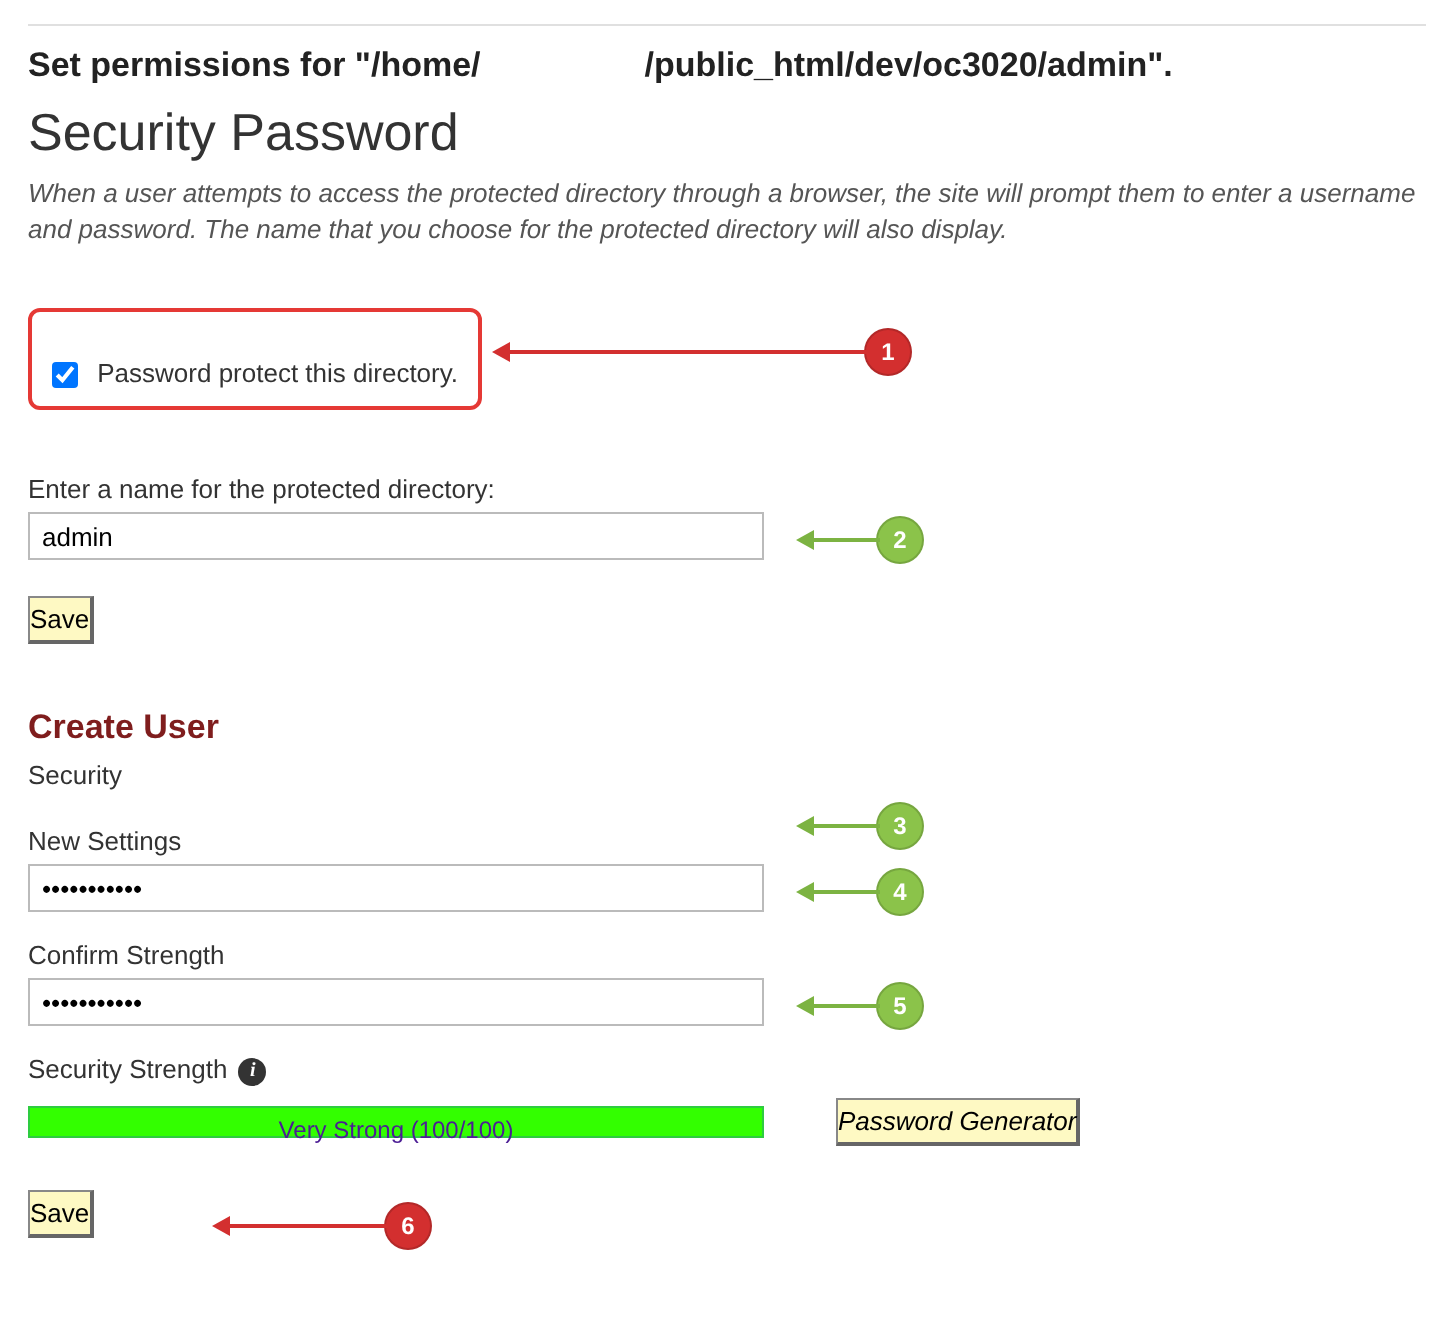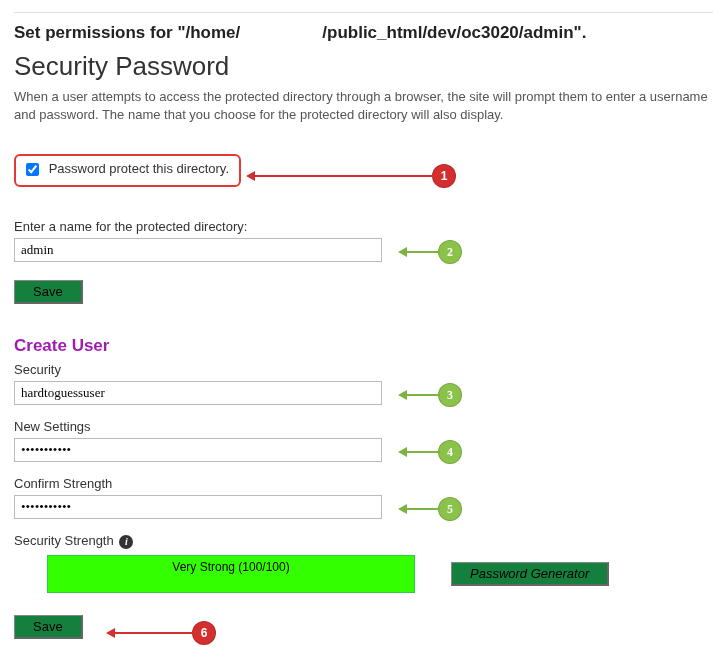--- a/index.html
+++ b/index.html
@@ -22,30 +22,31 @@
     margin: 0 0 8px 0;
     color: #222;
   }
   h1.section-title {
     font-size: 26px;
     font-weight: normal;
     margin: 4px 0 6px 0;
     color: #333;
   }
   p.desc {
+    font-style: italic;
     color: #555;
     font-size: 13px;
     margin: 0 0 30px 0;
     line-height: 1.4;
   }
   .protect-box {
     display: inline-block;
     border: 2px solid #e53935;
     border-radius: 6px;
-    padding: 4px 10px 6px 6px;
+    padding: 22px 10px 6px 6px;
     margin-bottom: 18px;
   }
   .protect-box label {
     font-size: 13px;
     color: #333;
   }
   .protect-box input[type="checkbox"] {
     vertical-align: middle;
     margin-right: 6px;
   }
@@ -61,60 +62,58 @@
     border: 1px solid #bbb;
     padding: 2px 6px;
     font-family: inherit;
     font-size: 13px;
     box-sizing: border-box;
   }
   .form-row {
     position: relative;
     display: flex;
     align-items: flex-start;
-    font-family: Liberation Serif, serif;
   }
   button.btn {
     font-family: inherit;
     font-size: 13px;
-    background: #15803d;
+    background: #fef9c3;
     border: 1px solid #888;
     border-right: 2px solid #666;
     border-bottom: 2px solid #666;
-    padding: 3px 18px;
+    padding: 3px 0;
     cursor: pointer;
     margin-top: 18px;
   }
   button.btn-inline {
     margin-top: 0;
     font-style: italic;
   }
   h3.sub-title {
     font-size: 17px;
     font-weight: bold;
     margin: 32px 0 4px 0;
-    color: #a21caf;
+    color: #7f1d1d;
   }
   .strength-row {
     display: flex;
     align-items: center;
     gap: 36px;
     margin-top: 6px;
   }
   .strength-bar {
     width: 368px;
-    height: 38px;
+    height: 16px;
     background: #33ff00;
     border: 1px solid #2ecc40;
-    color: #000000;
+    color: #4c1d95;
     font-size: 12px;
     text-align: center;
     line-height: 22px;
     box-sizing: border-box;
-    margin-left: 33px;
   }
   .info-icon {
     display: inline-block;
     width: 14px;
     height: 14px;
     background: #333;
     color: #fff;
     border-radius: 50%;
     font-size: 10px;
     font-weight: bold;
@@ -208,21 +207,20 @@
     <div class="badge green">2</div>
   </div>
 </div>
 
 <button class="btn">Save</button>
 
 <h3 class="sub-title">Create User</h3>
 
 <label class="field-label" style="margin-top:6px;">Security</label>
 <div class="row-wrap form-row">
-  <input type="text" value="hardtoguessuser" style="">
   <div class="annot" style="left:392px; top:2px;">
     <div class="arrow-line green" style="width:34px;">
         <div class="arrow-head green"></div>
       </div>
     <div class="badge green">3</div>
   </div>
 </div>
 
 <label class="field-label">New Settings</label>
 <div class="row-wrap form-row">

